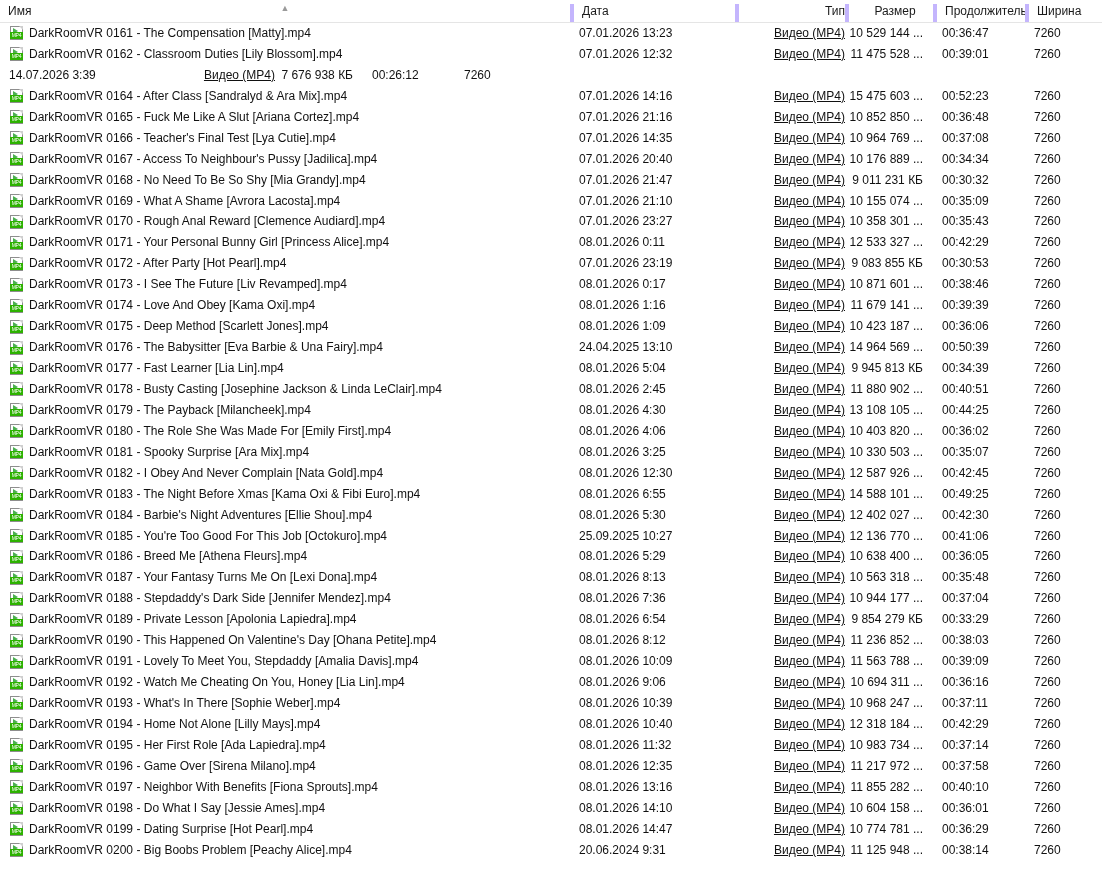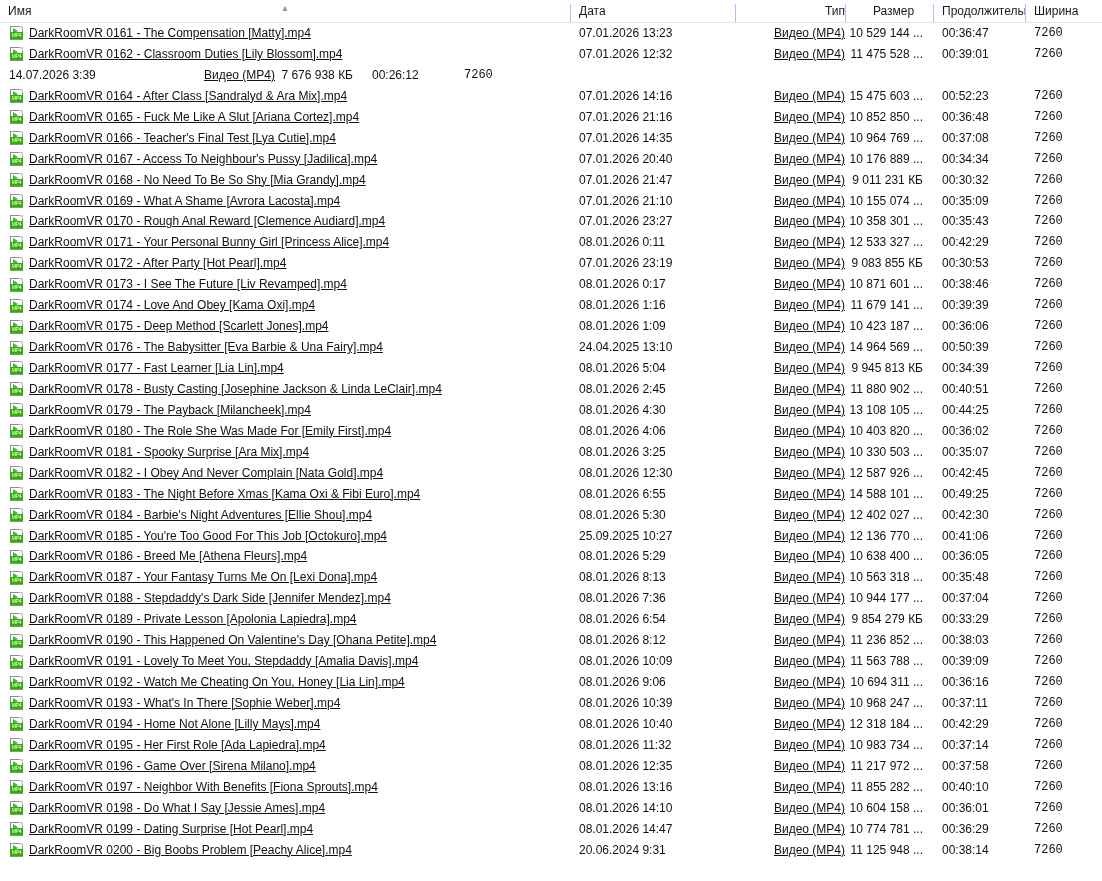--- a/index.html
+++ b/index.html
@@ -37,21 +37,21 @@
     position: relative;
     white-space: nowrap;
     overflow: hidden;
     box-sizing: border-box;
   }
   .header .hcell .htext {
     padding-left: 8px;
     display: block;
   }
   .header .hcell + .hcell {
-    border-left: 1px solid #c4b5fd;
+    border-left: 4px solid #c4b5fd;
   }
   .sort-arrow {
     position: absolute;
     top: 0px;
     left: 0;
     width: 100%;
     text-align: center;
     font-size: 9px;
     color: #9a9a9a;
     line-height: 8px;
@@ -80,30 +80,29 @@
   .row .cell {
     white-space: nowrap;
     overflow: hidden;
     box-sizing: border-box;
     line-height: 20.95px;
   }
   .cell.name {
     display: flex;
     align-items: center;
     padding-left: 10px;
-    text-decoration: underline;
   }
   .cell.name .fname {
     margin-left: 6px;
   }
   .cell.date { padding-left: 9px; }
   .cell.type { padding-left: 9px; text-decoration: underline; }
   .cell.size { padding-right: 10px; }
   .cell.dur  { padding-left: 9px; }
-  .cell.wid  { padding-left: 9px; font-family: Liberation Mono, monospace; }
+  .cell.wid  { padding-left: 9px; }
 
   
   .icon-mp4 {
     width: 13px;
     height: 14px;
     position: relative;
     flex: none;
     display: inline-block;
   }
   .icon-mp4 .sheet {

